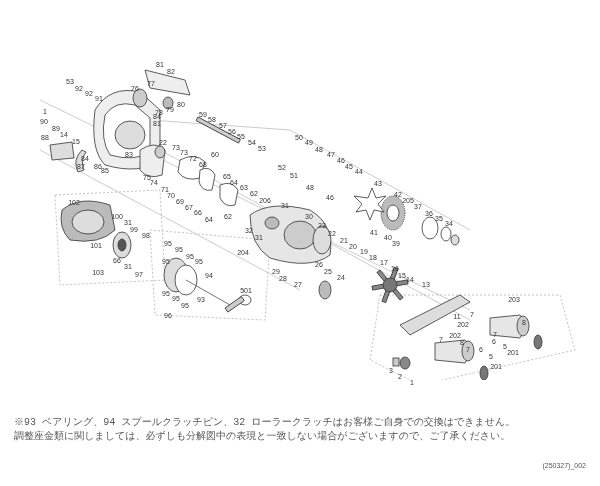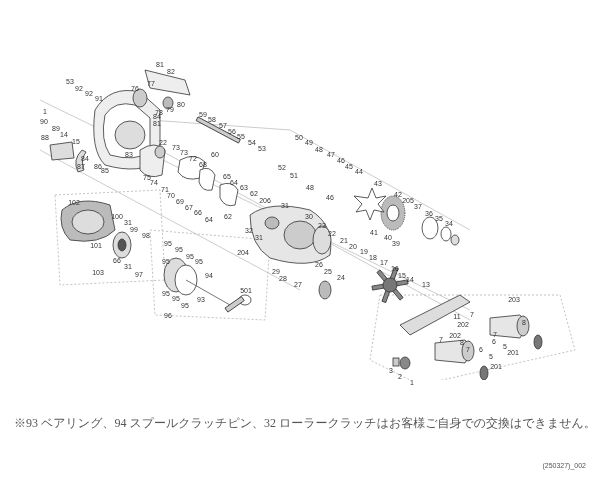--- a/index.html
+++ b/index.html
@@ -1,19 +1,19 @@
 <!DOCTYPE html>
 <html><head>
 <meta charset="utf-8">
 <style>
   html, body { margin:0; padding:0; background:#ffffff; }
   body { width:600px; height:486px; position:relative; overflow:hidden; font-family:"DejaVu Sans", sans-serif; }
   #diagram { position:absolute; left:0; top:0; width:600px; height:380px; }
   .lbl { position:absolute; font-size:7px; color:#333; line-height:1; white-space:nowrap; transform:translate(-50%,-50%); font-family:"Liberation Sans", sans-serif; }
-  .notes { position:absolute; left:14px; top:418px; font-size:12px; color:#555; line-height:10px; font-family:Liberation Serif, serif; }
+  .notes { position:absolute; left:14px; top:418px; font-size:10px; color:#555; line-height:10px; font-family:Liberation Mono, monospace; }
   .notes div { white-space:nowrap; }
   .notes .gap { height:4px; }
   .code { position:absolute; right:14px; top:462px; font-size:7px; color:#555; font-family:"Liberation Sans", sans-serif; }
 </style>
 </head>
 <body>
 
 <div id="diagram">
   <svg width="600" height="380" viewBox="0 0 600 380">
     <g fill="none" stroke="#aaa" stroke-width="0.6">
@@ -244,14 +244,15 @@
       <span class="lbl" style="left: 496px; top: 366px;">201</span>
       <span class="lbl" style="left: 391px; top: 370px;">3</span>
       <span class="lbl" style="left: 400px; top: 376px;">2</span>
       <span class="lbl" style="left: 412px; top: 382px;">1</span>
     </div>
 </div>
 
 <div class="notes">
   <div>※93 ベアリング、94 スプールクラッチピン、32 ローラークラッチはお客様ご自身での交換はできません。</div>
   <div class="gap"></div>
+  <div>調整座金類に関しましては、必ずしも分解図中の表現と一致しない場合がございますので、ご了承ください。</div>
 </div>
 <div class="code">(250327)_002</div>
 
 </body></html>

